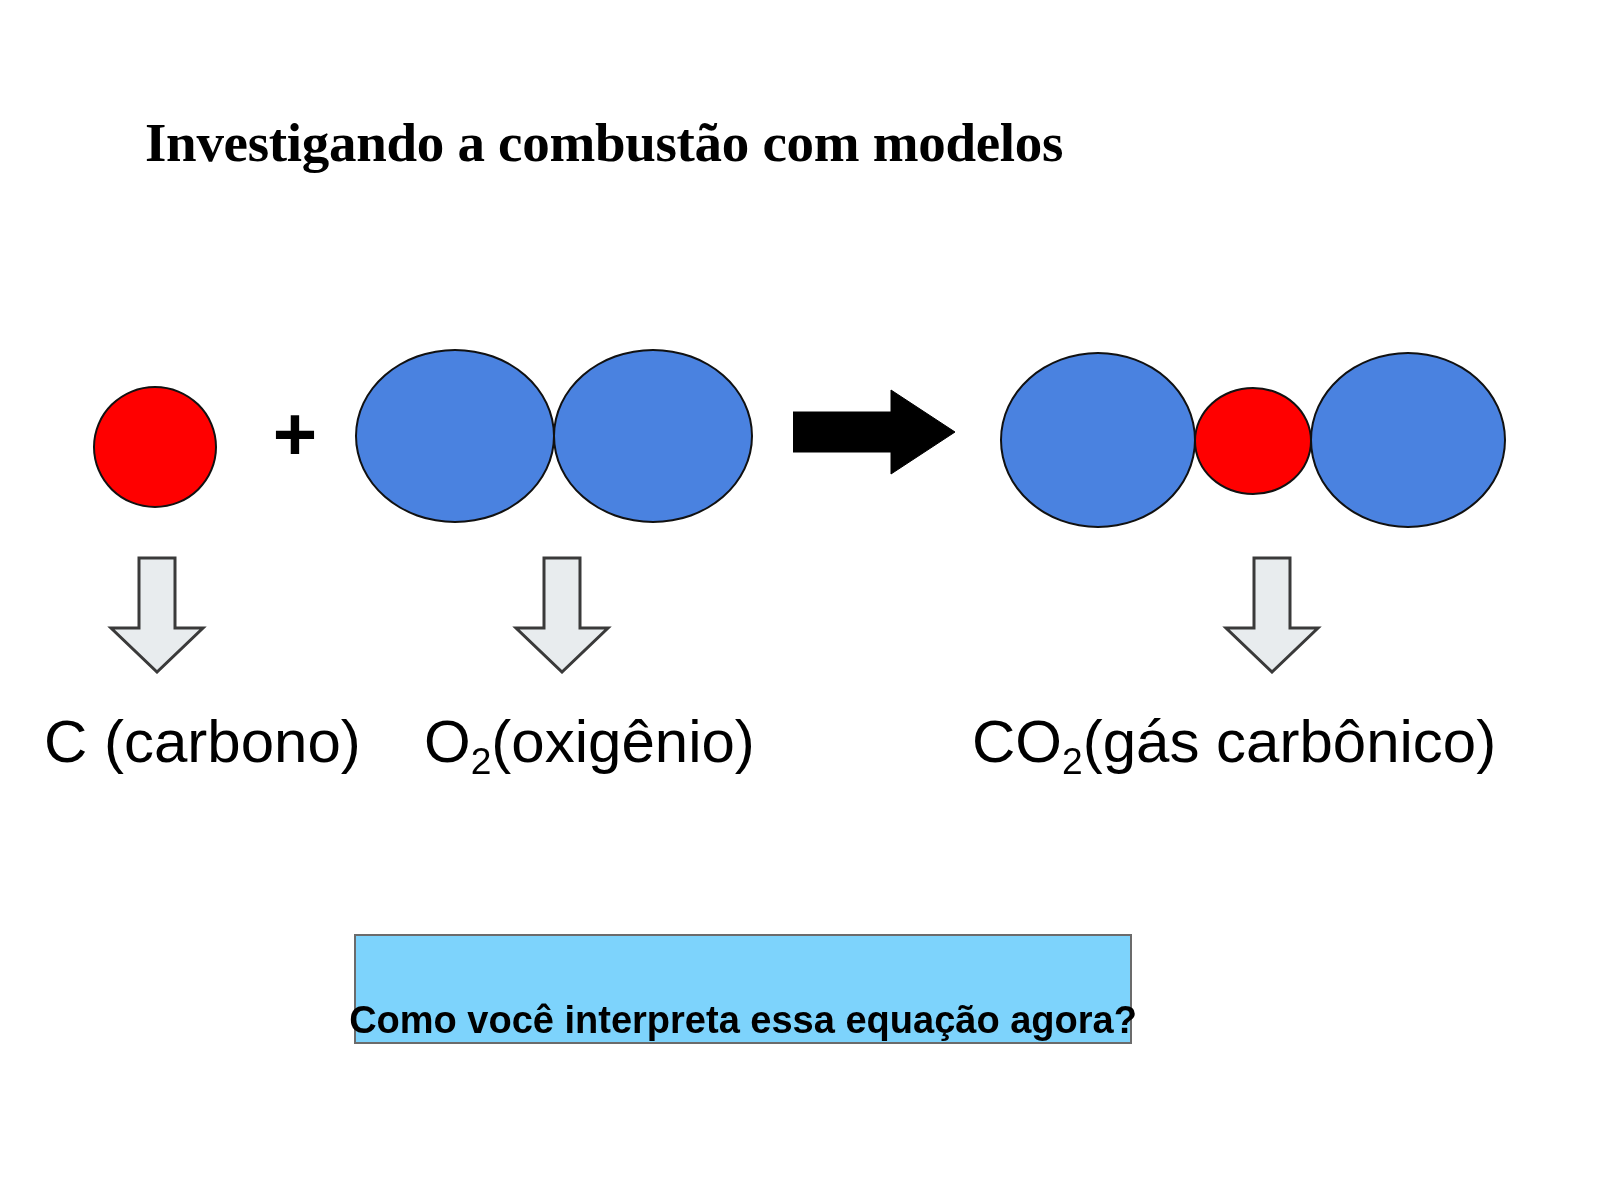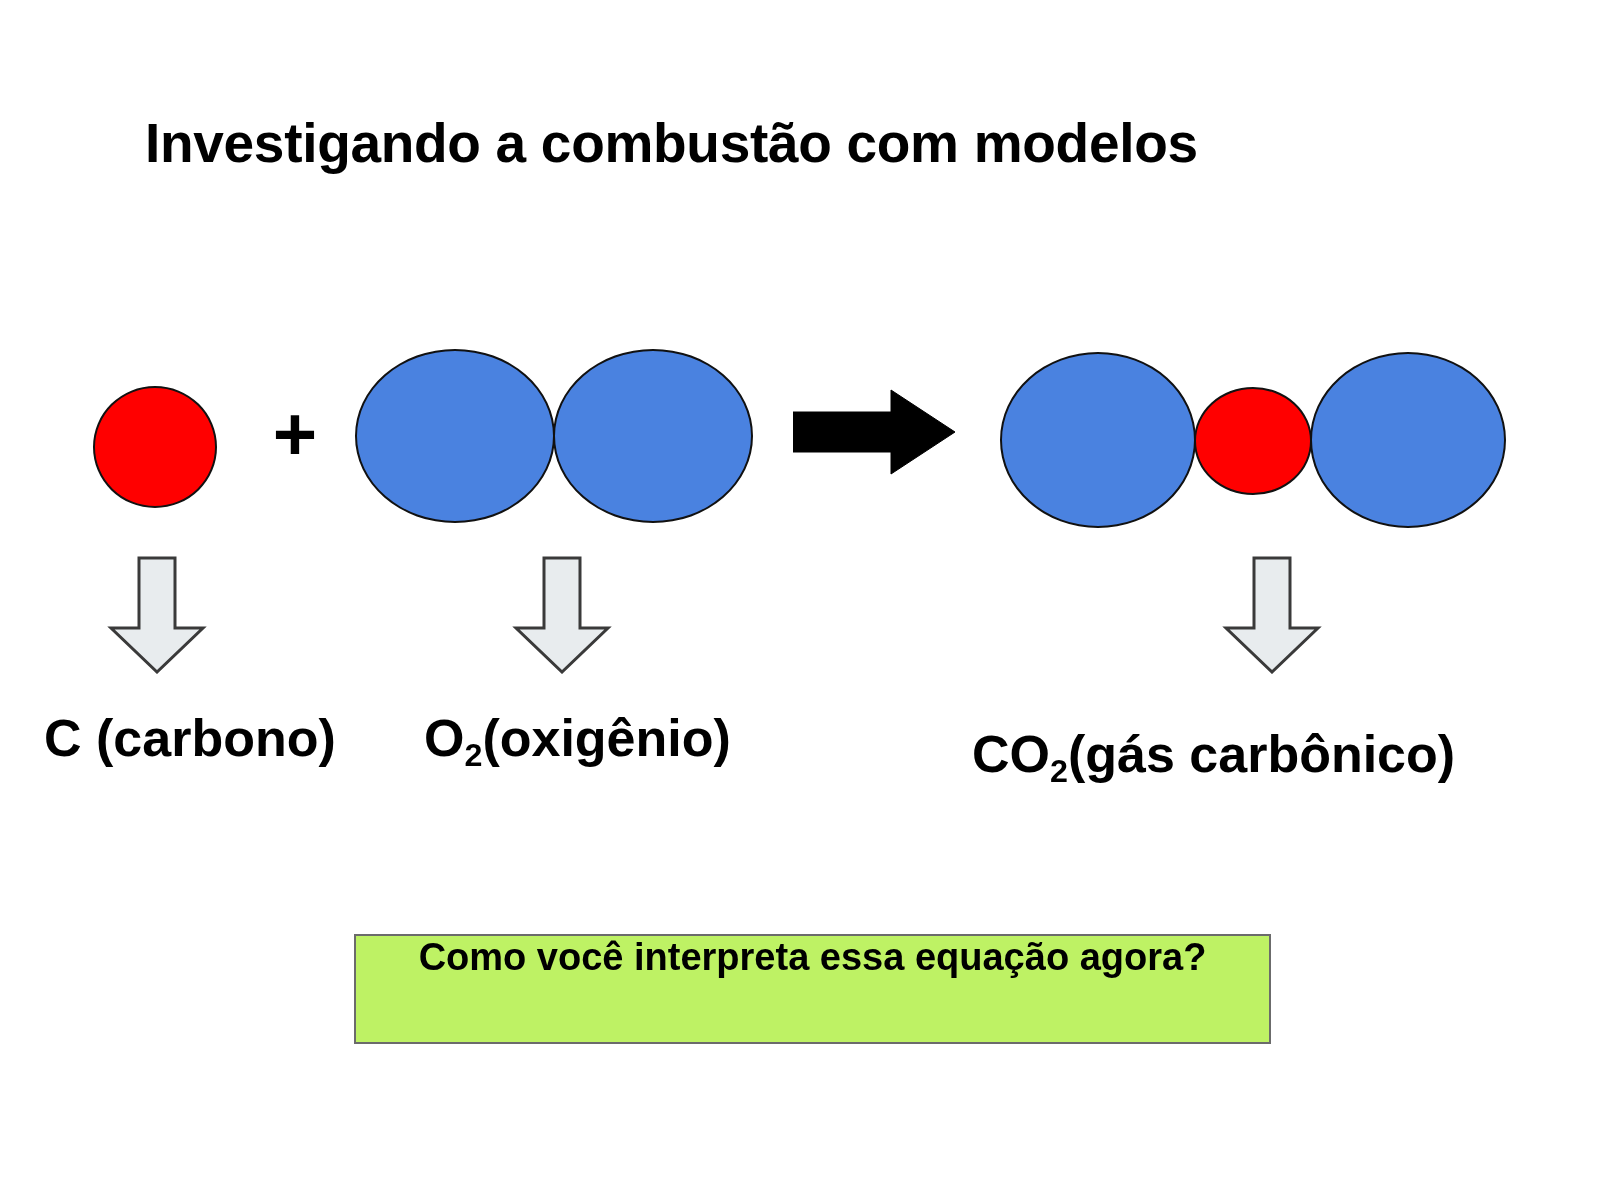--- a/index.html
+++ b/index.html
@@ -24,20 +24,21 @@
   .slide-title {
     position: absolute;
     left: 145px;
     top: 113px;
     width: 1300px;
     font-size: 55px;
     font-weight: 700;
     letter-spacing: -0.3px;
     line-height: 1.1;
     white-space: nowrap;
+    font-family: Liberation Serif, serif;
   }
 
   
   .atom {
     position: absolute;
     border-radius: 50%;
     box-sizing: border-box;
     border: 2.2px solid #111111;
   }
   .atom-carbon   { background: #ff0000; }
@@ -82,46 +83,46 @@
     width: 100px;
     height: 118px;
   }
   .down-arrow-1 { left: 107px;  top: 556px; }
   .down-arrow-2 { left: 512px;  top: 556px; }
   .down-arrow-3 { left: 1222px; top: 556px; }
 
   
   .caption {
     position: absolute;
-    font-size: 52px;
-    font-weight: 700;
+    font-size: 60px;
+    font-weight: 400;
     white-space: nowrap;
     line-height: 1;
   }
   .caption sub {
     font-size: 0.62em;
     vertical-align: -0.32em;
     line-height: 0;
   }
   .cap-c   { left: 44px;  top: 712px; }
   .cap-o2  { left: 424px; top: 712px; text-align: center; }
-  .cap-co2 { left: 972px; top: 728px; }
+  .cap-co2 { left: 972px; top: 712px; }
 
   
   .question-box {
     position: absolute;
     left: 354px;
     top: 934px;
-    width: 917px;
+    width: 778px;
     height: 110px;
-    background: #bef264;
+    background: #7dd3fc;
     border: 2px solid #6b6b6b;
     box-sizing: border-box;
     display: flex;
-    align-items: flex-start;
+    align-items: flex-end;
     justify-content: center;
   }
   .question-text {
     font-size: 38px;
     font-weight: 700;
     white-space: nowrap;
   }
 </style>
 </head>
 <body>

